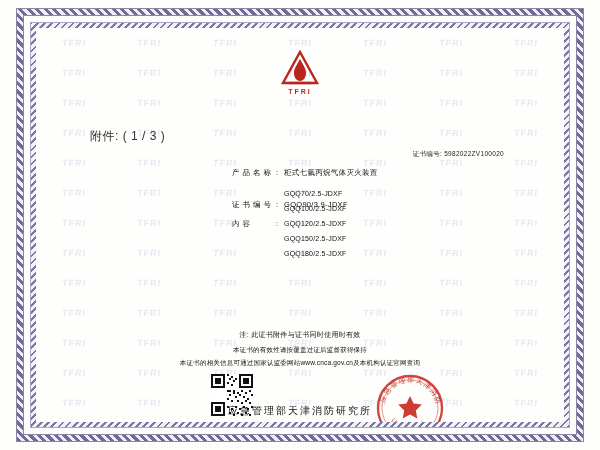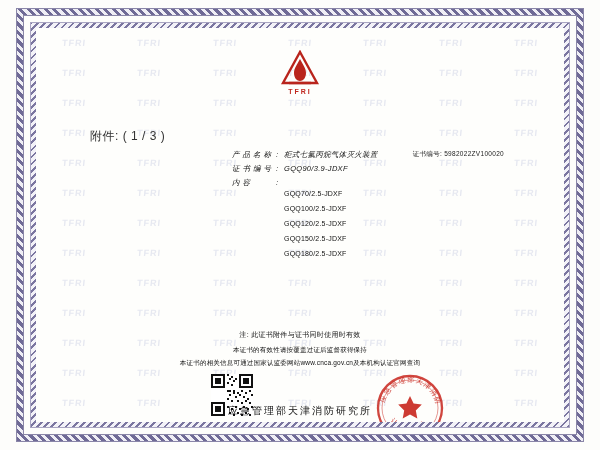--- a/index.html
+++ b/index.html
@@ -76,26 +76,26 @@
     letter-spacing:.5px;
   }
   .cert-no{
     position:absolute;right:60px;top:122px;font-size:6.5px;color:#222;
     letter-spacing:.3px;
   }
   .fields{
     position:absolute;left:196px;top:120px;font-size:7.5px;color:#111;
     line-height:13px;
   }
-  .frow{display:flex;align-items:flex-end;margin-bottom:1px;font-style:italic;}
+  .frow{display:flex;align-items:flex-end;margin-bottom:1px;}
   .flabel{
     width:44px;flex:0 0 44px;letter-spacing:3px;white-space:nowrap;
   }
   .fcolon{width:8px;flex:0 0 8px;}
-  .fval{letter-spacing:.3px;}
+  .fval{letter-spacing:.3px;margin-top:18px;}
   .models{
     position:absolute;left:248px;top:158px;font-size:7px;color:#111;
     line-height:15px;letter-spacing:.2px;
   }
   .note{
     position:absolute;left:0;right:0;top:302px;text-align:center;
     font-size:7px;color:#111;letter-spacing:.3px;
   }
   .para{
     position:absolute;left:0;right:0;text-align:center;

